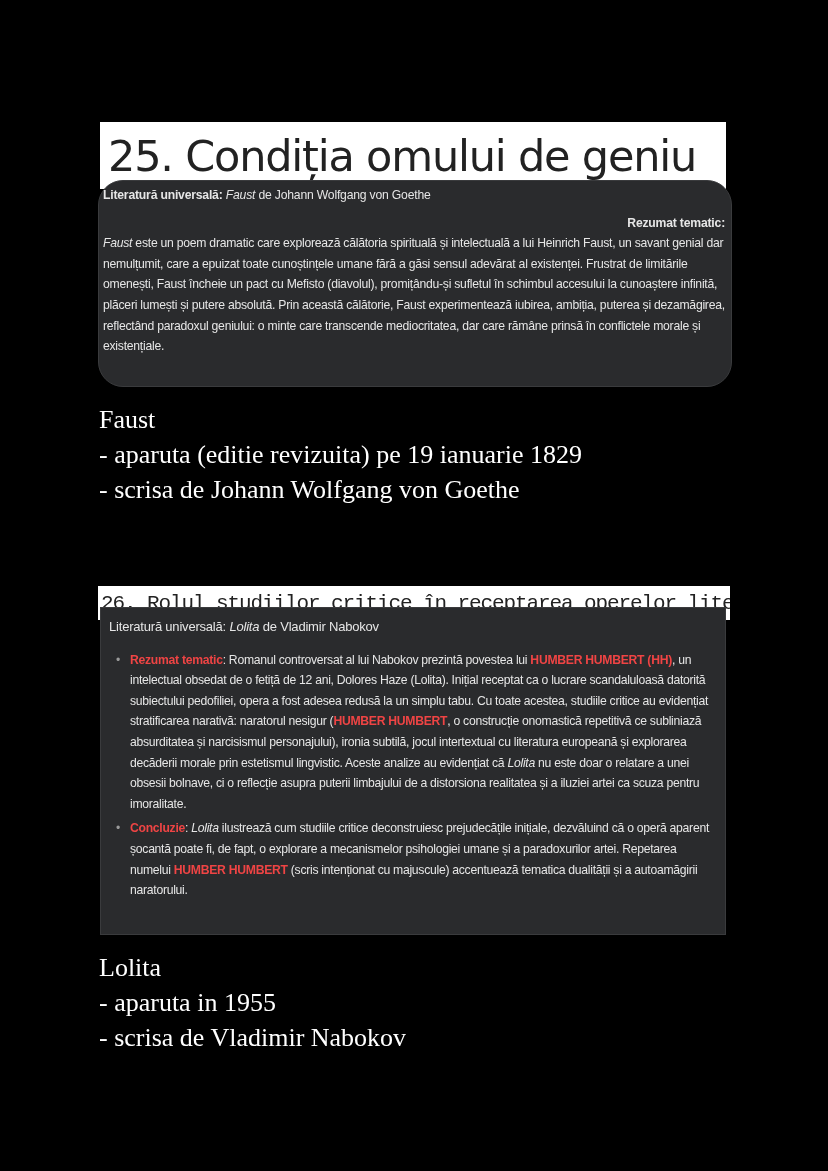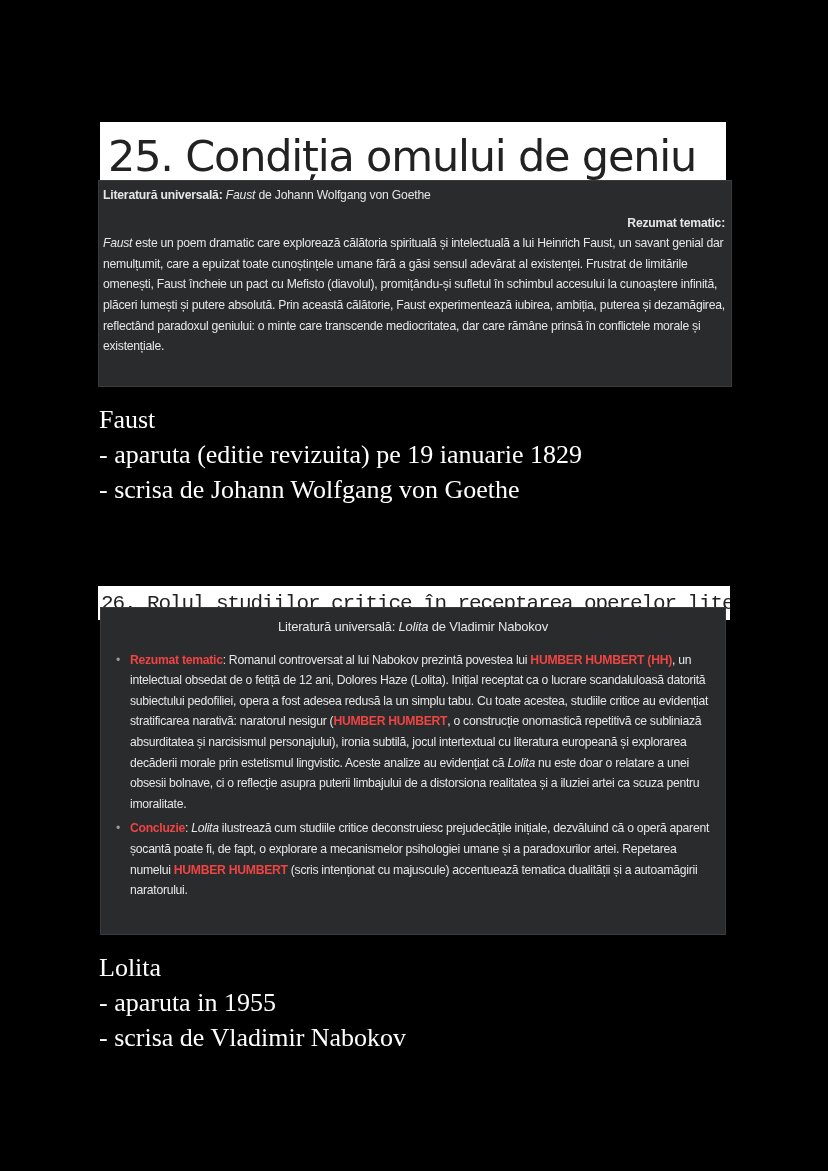--- a/index.html
+++ b/index.html
@@ -45,31 +45,32 @@
       color: #e6e6e6;
       font-family: "Liberation Sans", sans-serif;
       box-sizing: border-box;
       border: 1px solid #3a3b3d;
     }
     #faust-box {
       left: 98px; top: 180px; width: 634px; height: 207px;
       padding: 4px 6px 0 4px;
       font-size: 12.2px;
       line-height: 20.6px;
+      border-radius: 25px;
     }
     #faust-box .heading { font-weight: bold; margin-bottom: 7px; letter-spacing: -0.2px; }
     #faust-box .sub { font-weight: bold; letter-spacing: -0.2px; text-align: right; }
     #faust-box .para { letter-spacing: -0.25px; }
     #lolita-box {
       left: 100px; top: 607px; width: 626px; height: 328px;
       padding: 9px 8px 0 8px;
       font-size: 12.2px;
       line-height: 20.6px;
     }
-    #lolita-box .heading { letter-spacing: -0.2px; margin-bottom: 12px; font-size: 13px; text-align: center; }
+    #lolita-box .heading { letter-spacing: -0.2px; margin-bottom: 12px; font-size: 13px; }
     #lolita-box ul {
       margin: 0;
       padding-left: 21px;
       list-style: none;
     }
     #lolita-box li {
       position: relative;
       letter-spacing: -0.28px;
       margin-bottom: 4px;
     }

